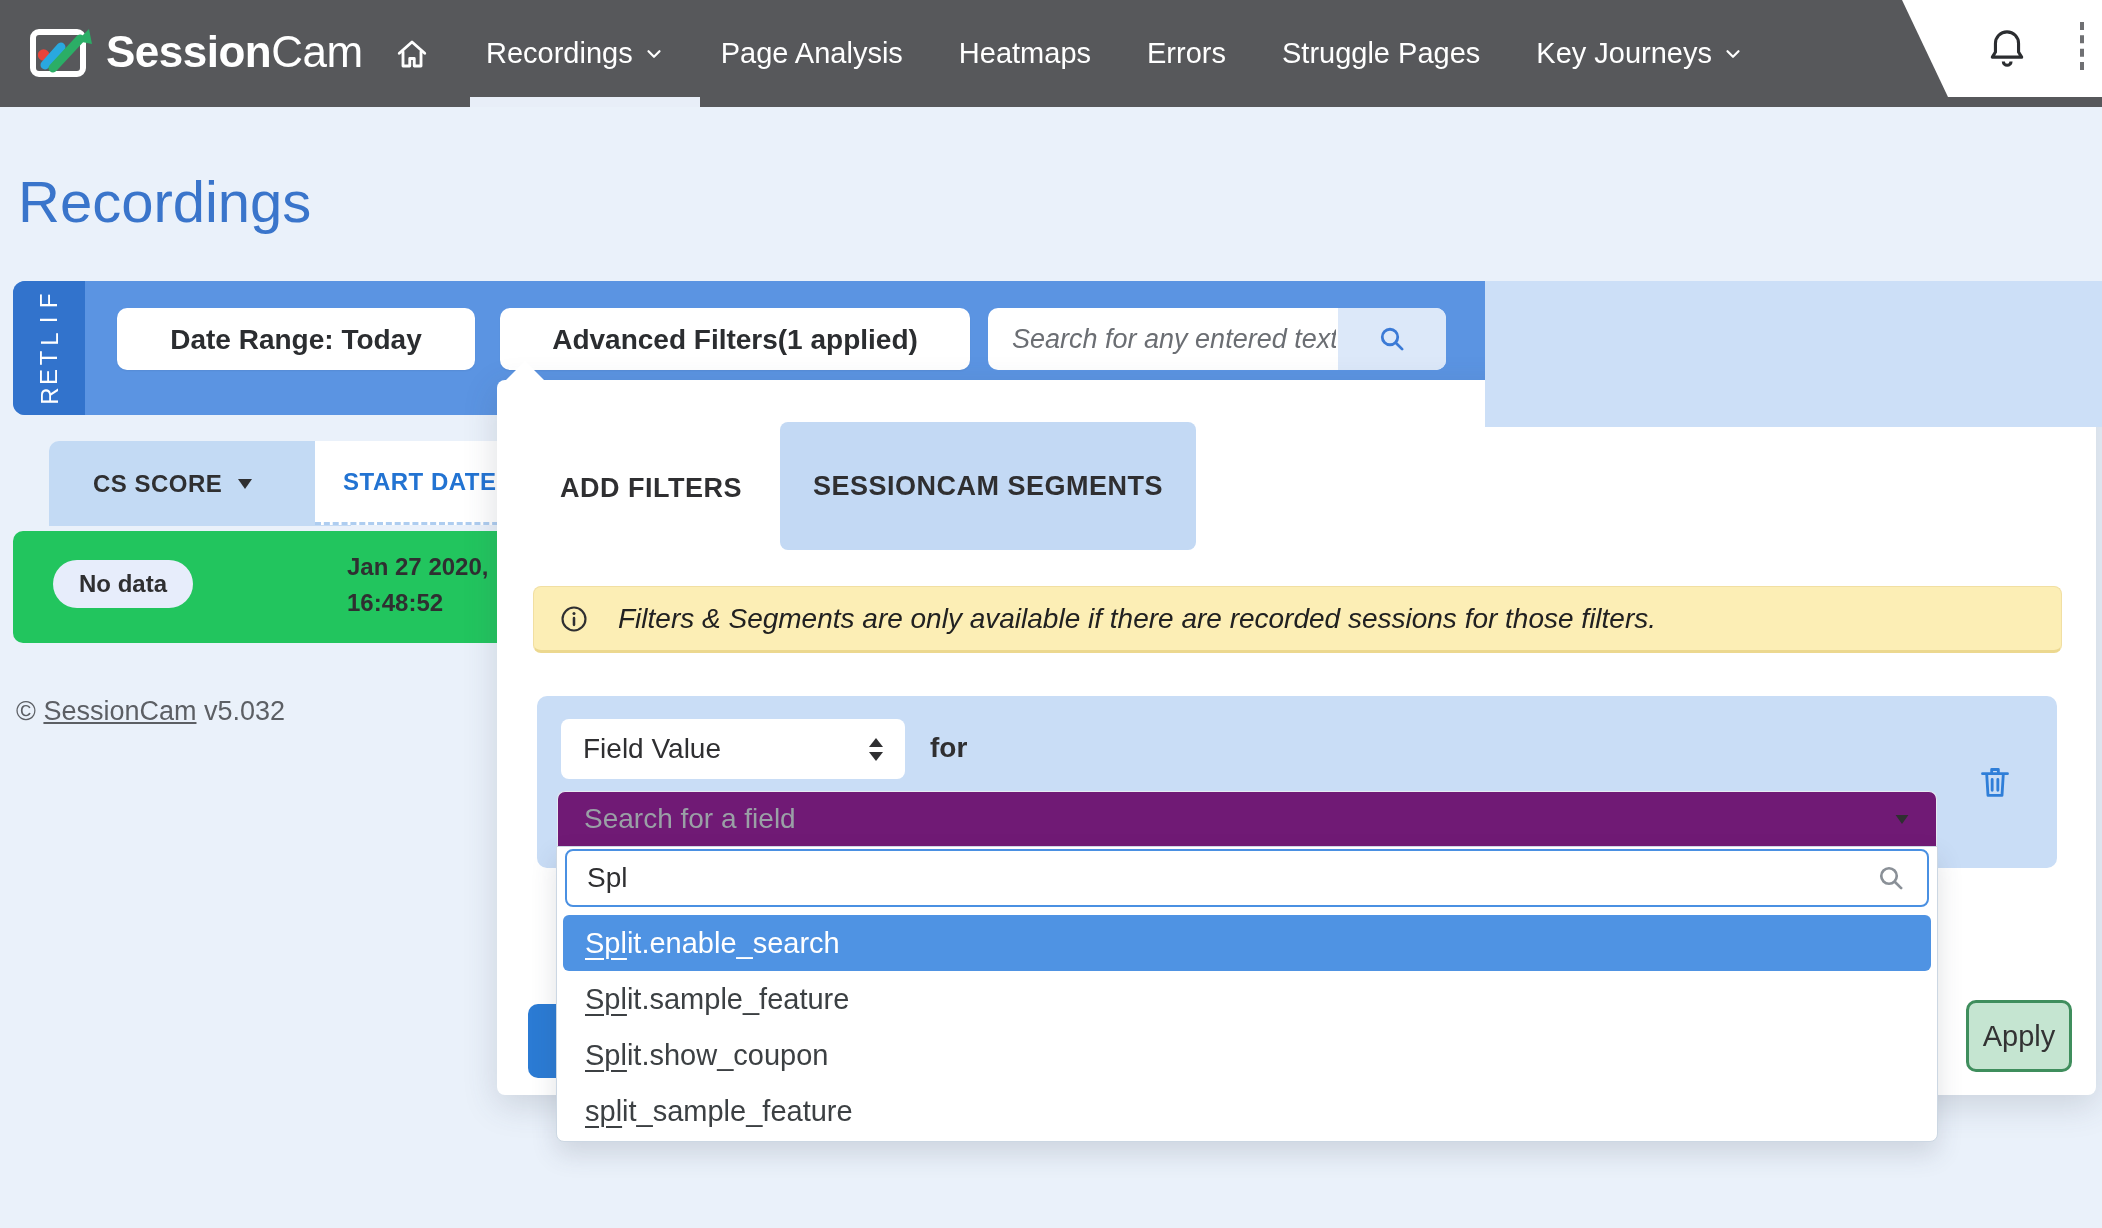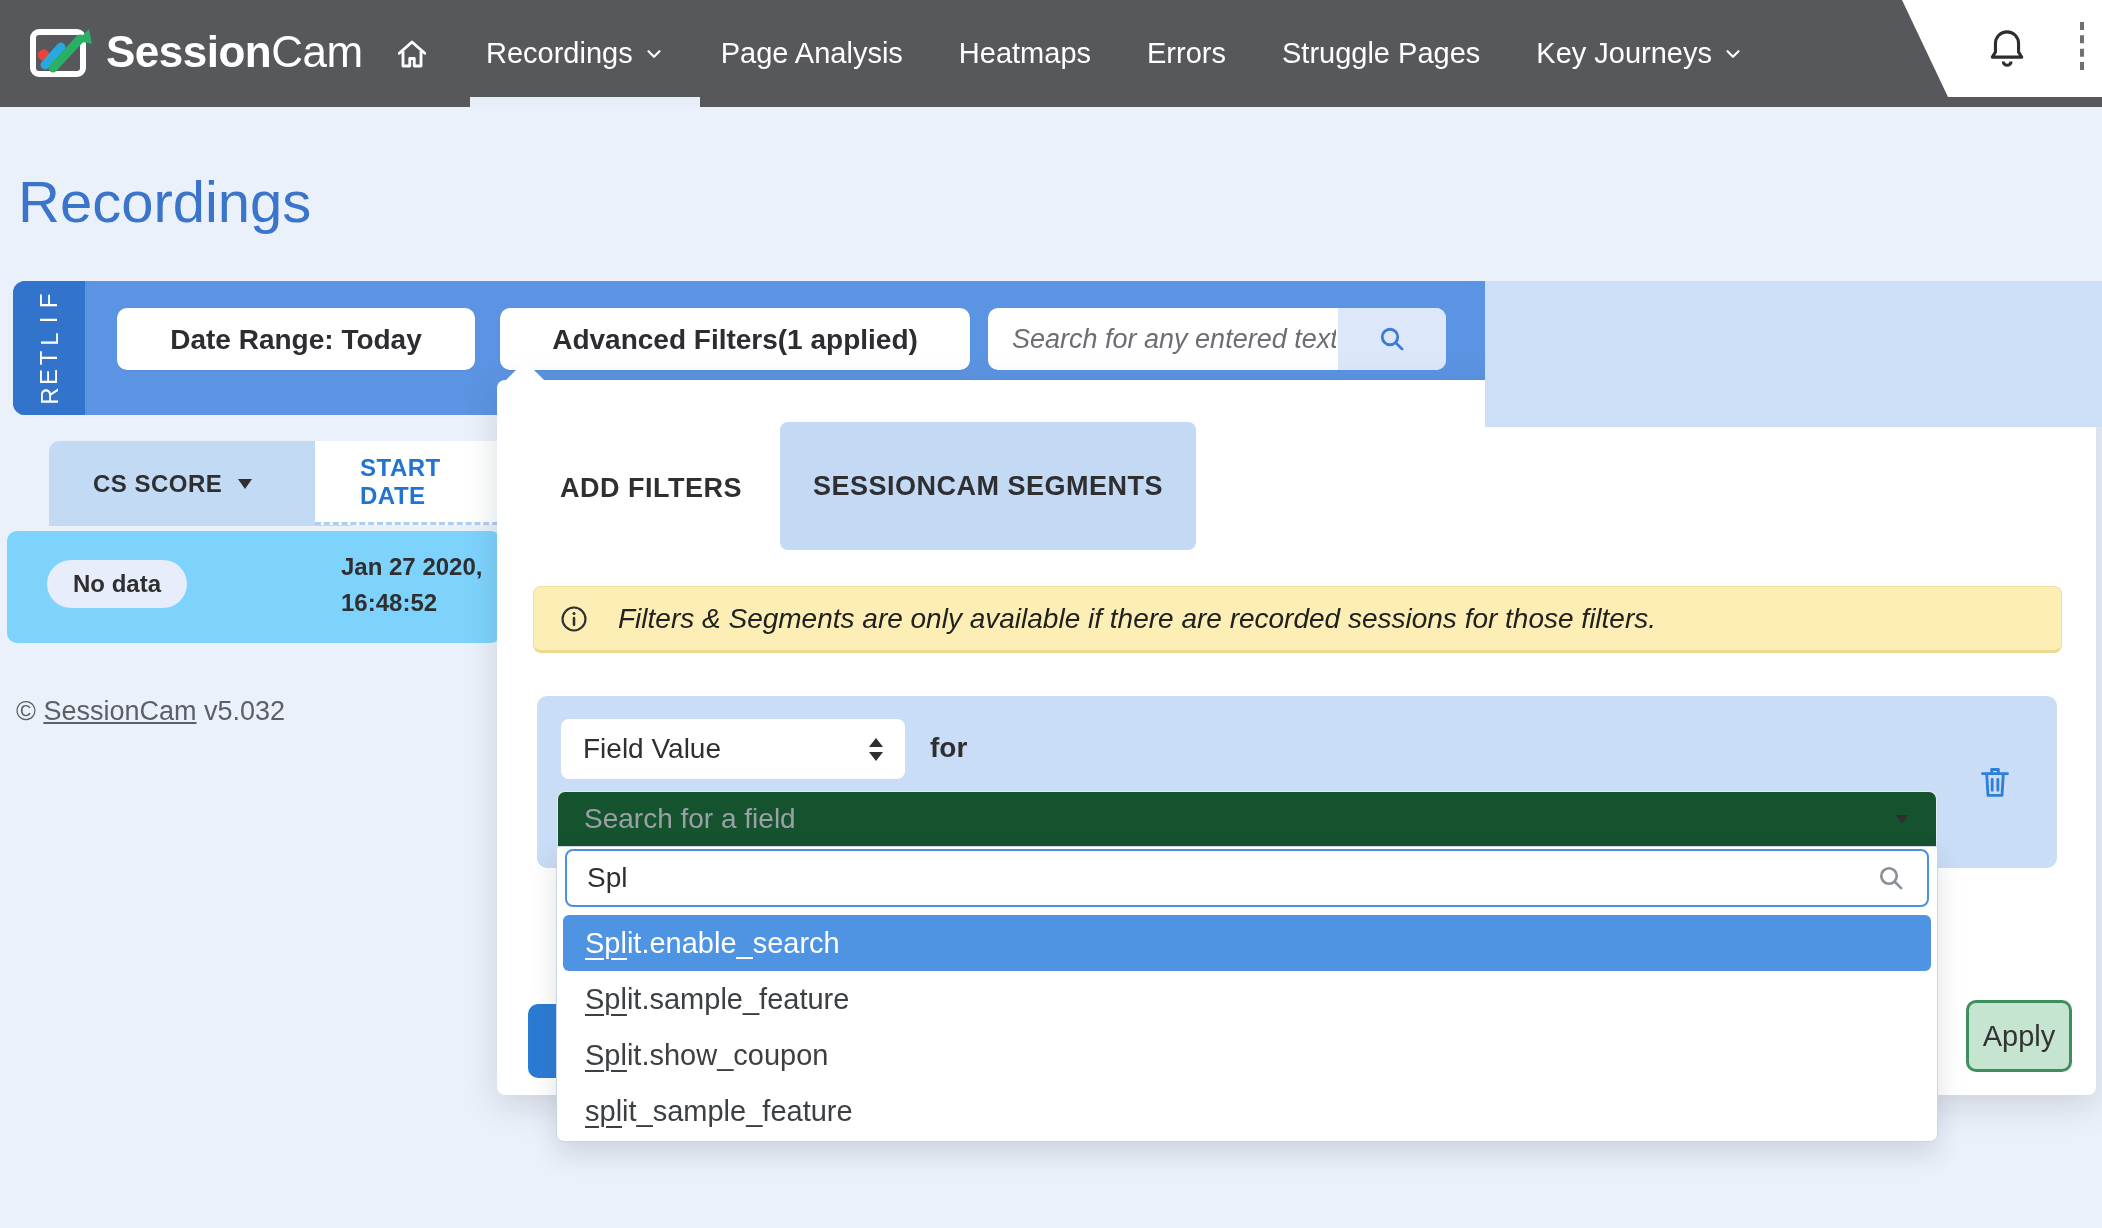--- a/index.html
+++ b/index.html
@@ -37,23 +37,23 @@
     font-family:"Liberation Sans",sans-serif; font-size:27px; font-style:italic; color:#3c4043; padding:0 0 0 24px; }
   .bar-search input::placeholder { color:#6b6e73; opacity:1; }
   .search-seg { position:absolute; right:0; top:0; width:108px; height:62px; background:#dce8f9; border-radius:0 10px 10px 0;
     display:flex; align-items:center; justify-content:center; cursor:pointer; }
   .right-strip { position:absolute; left:1485px; top:281px; width:617px; height:146px; background:#ccdff7; z-index:25; }
 
   
   .th-cs { position:absolute; left:13px; top:441px; width:302px; height:85px; background:#c3daf4; border-radius:10px 0 0 0;
     display:flex; align-items:center; gap:16px; padding-left:44px; font-size:24px; font-weight:700; color:#2f2f31; letter-spacing:.5px; z-index:4;margin-left:36px; }
   .th-date { position:absolute; left:315px; top:441px; width:192px; height:84px; background:#fff; border-bottom:3px dashed #aecdf0;
-    display:flex; align-items:center; padding-left:45px; font-size:24px; font-weight:700; color:#2273d2; letter-spacing:.5px; z-index:4; }
+    display:flex; align-items:center; padding-left:28px; font-size:24px; font-weight:700; color:#2273d2; letter-spacing:.5px; z-index:4; }
   .tri-down { width:0; height:0; border-left:7px solid transparent; border-right:7px solid transparent; border-top:10px solid #2f2f31; }
-  .row-card { position:absolute; left:7px; top:531px; width:494px; height:112px; background:#7dd3fc; border-radius:10px; z-index:4; }
+  .row-card { position:absolute; left:13px; top:531px; width:494px; height:112px; background:#22c55e; border-radius:10px; z-index:4; }
   .pill { position:absolute; left:40px; top:29px; width:140px; height:48px; background:#e7edfb; border-radius:24px;
     display:flex; align-items:center; justify-content:center; font-size:24px; font-weight:600; color:#2f2f31; }
   .row-date { position:absolute; left:334px; top:18px; font-size:24px; font-weight:600; color:#2f2f31; line-height:36px; white-space:nowrap; }
 
   
   .overlay { position:absolute; left:497px; top:380px; width:1599px; height:715px; background:#fff; border-radius:8px;
     box-shadow:0 10px 34px rgba(60,70,90,.18); z-index:20; }
   .overlay-notch { position:absolute; left:505px; top:361px; width:0; height:0; border-left:20px solid transparent;
     border-right:20px solid transparent; border-bottom:20px solid #ffffff; z-index:21; }
   .tab-add { position:absolute; left:63px; top:93px; font-size:27px; font-weight:700; color:#2f2f31; letter-spacing:.5px; cursor:pointer; }
@@ -68,21 +68,21 @@
     font-size:28px; color:#2f2f31; padding:16px 22px; cursor:pointer; }
   .sel .grow { flex:1; }
   .spinner { display:flex; flex-direction:column; gap:5px; margin-left:20px; }
   .spinner i { display:block; width:0; height:0; border-left:7px solid transparent; border-right:7px solid transparent; }
   .spinner .up { border-bottom:9px solid #2f2f31; }
   .spinner .dn { border-top:9px solid #2f2f31; }
   .tri-solid { width:0; height:0; border-left:8px solid transparent; border-right:8px solid transparent; border-top:11px solid #2f2f31; }
   .for-label { position:absolute; left:393px; top:36px; font-size:28px; font-weight:600; color:#2f2f31; }
   .trash-btn { position:absolute; right:42px; top:66px; cursor:pointer; }
 
-  .field-search { position:absolute; left:60px; top:411px; width:1380px; height:55px; background:#14532d; border:1px solid #e6ebf2;
+  .field-search { position:absolute; left:60px; top:411px; width:1380px; height:55px; background:#701a75; border:1px solid #e6ebf2;
     border-bottom:none; border-radius:8px 8px 0 0; display:flex; align-items:center; padding:0 26px; z-index:3; cursor:pointer; }
   .field-search .ph { flex:1; font-size:28px; color:#9aa0a6; }
 
   .sugg-panel { position:absolute; left:556px; top:846px; width:1382px; height:296px; background:#fff; border:1px solid #ccd7e3;
     border-radius:0 0 8px 8px; box-shadow:0 12px 26px rgba(60,70,90,.16); z-index:40; padding:2px 6px; }
   .spl-box { position:relative; margin:0 2px; height:58px; border:2px solid #4a90e2; border-radius:8px; background:#fff;
     display:flex; align-items:center; padding:0 20px; }
   .spl-box input { flex:1; border:none; outline:none; font-family:"Liberation Sans",sans-serif; font-size:28px; color:#2f2f31; background:transparent; }
   .sugg-list { margin-top:8px; }
   .sugg-row { height:56px; display:flex; align-items:center; padding-left:22px; font-size:29px; color:#3c4043; border-radius:6px; cursor:pointer; }

